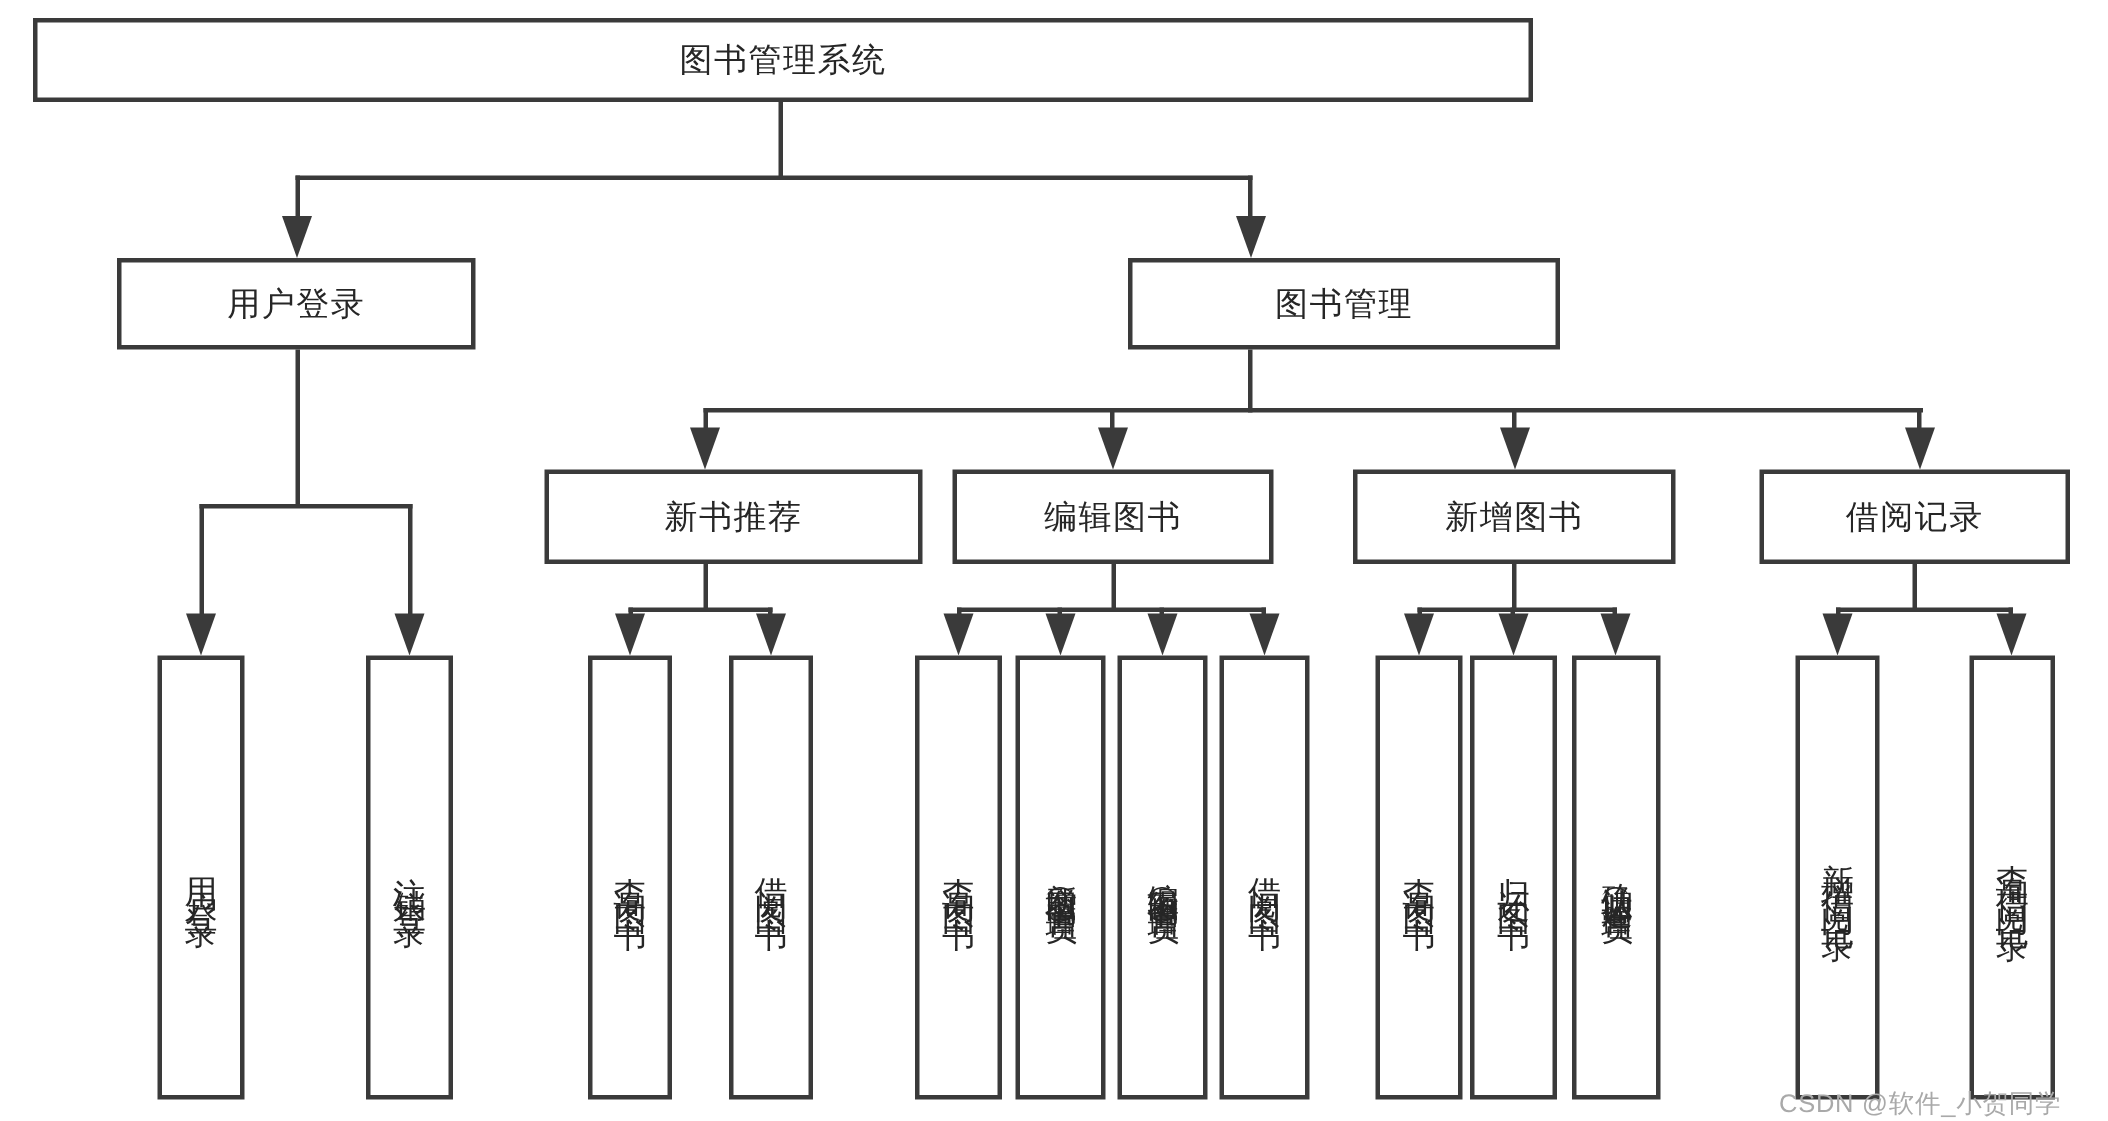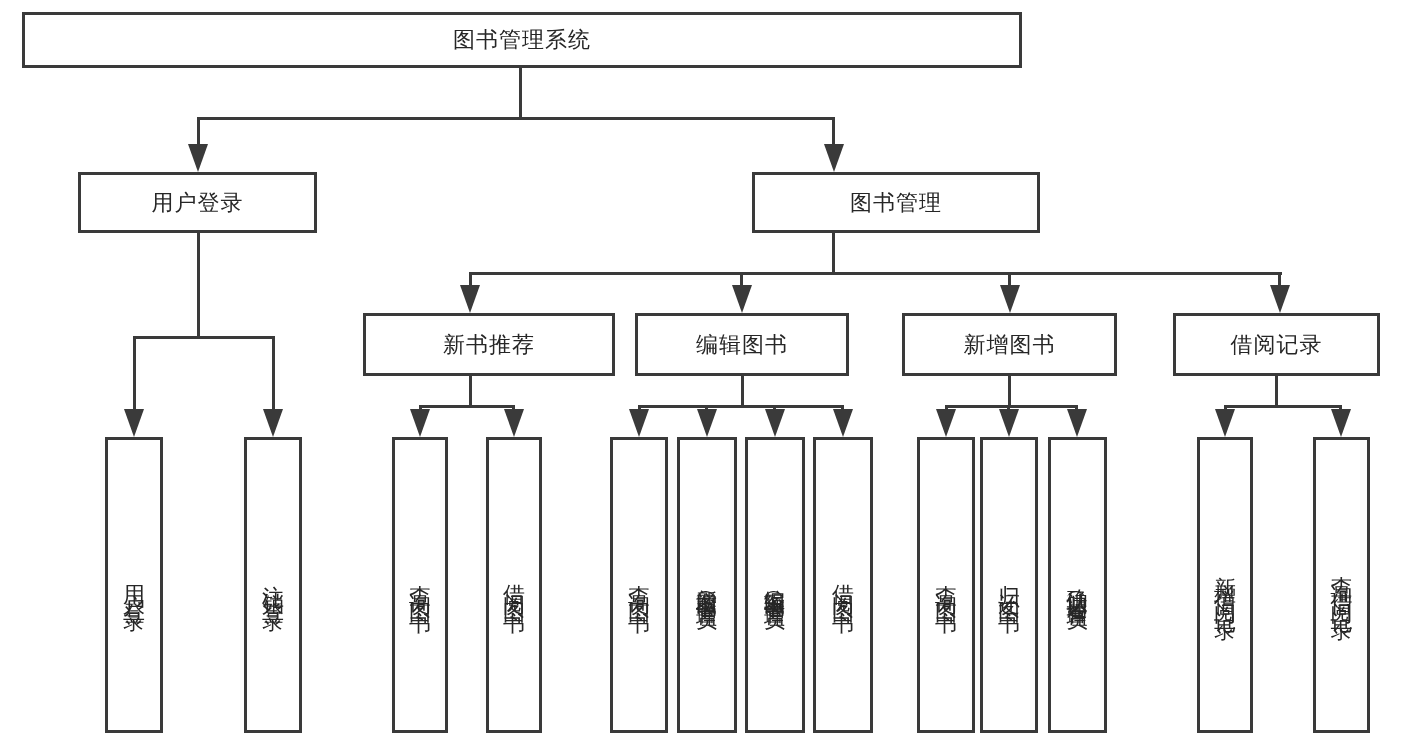--- a/index.html
+++ b/index.html
@@ -146,14 +146,15 @@
   <div class="leaf ls10" style="left:745px;width:60px;">编辑图书（管理员）</div>
   <div class="leaf ls4" style="left:813px;width:60px;">借阅图书</div>
 
   <div class="leaf ls4" style="left:917px;width:58px;">查询图书</div>
   <div class="leaf ls4" style="left:980px;width:58px;">归还图书</div>
   <div class="leaf ls10" style="left:1048px;width:59px;">确认归还（管理员）</div>
 
   <div class="leaf ls6" style="left:1197px;width:56px;">新增借阅记录</div>
   <div class="leaf ls6" style="left:1313px;width:57px;">查询借阅记录</div>
 
+  <div class="watermark">CSDN @软件_小贺同学</div>
 
 </div>
 
 </body></html>

